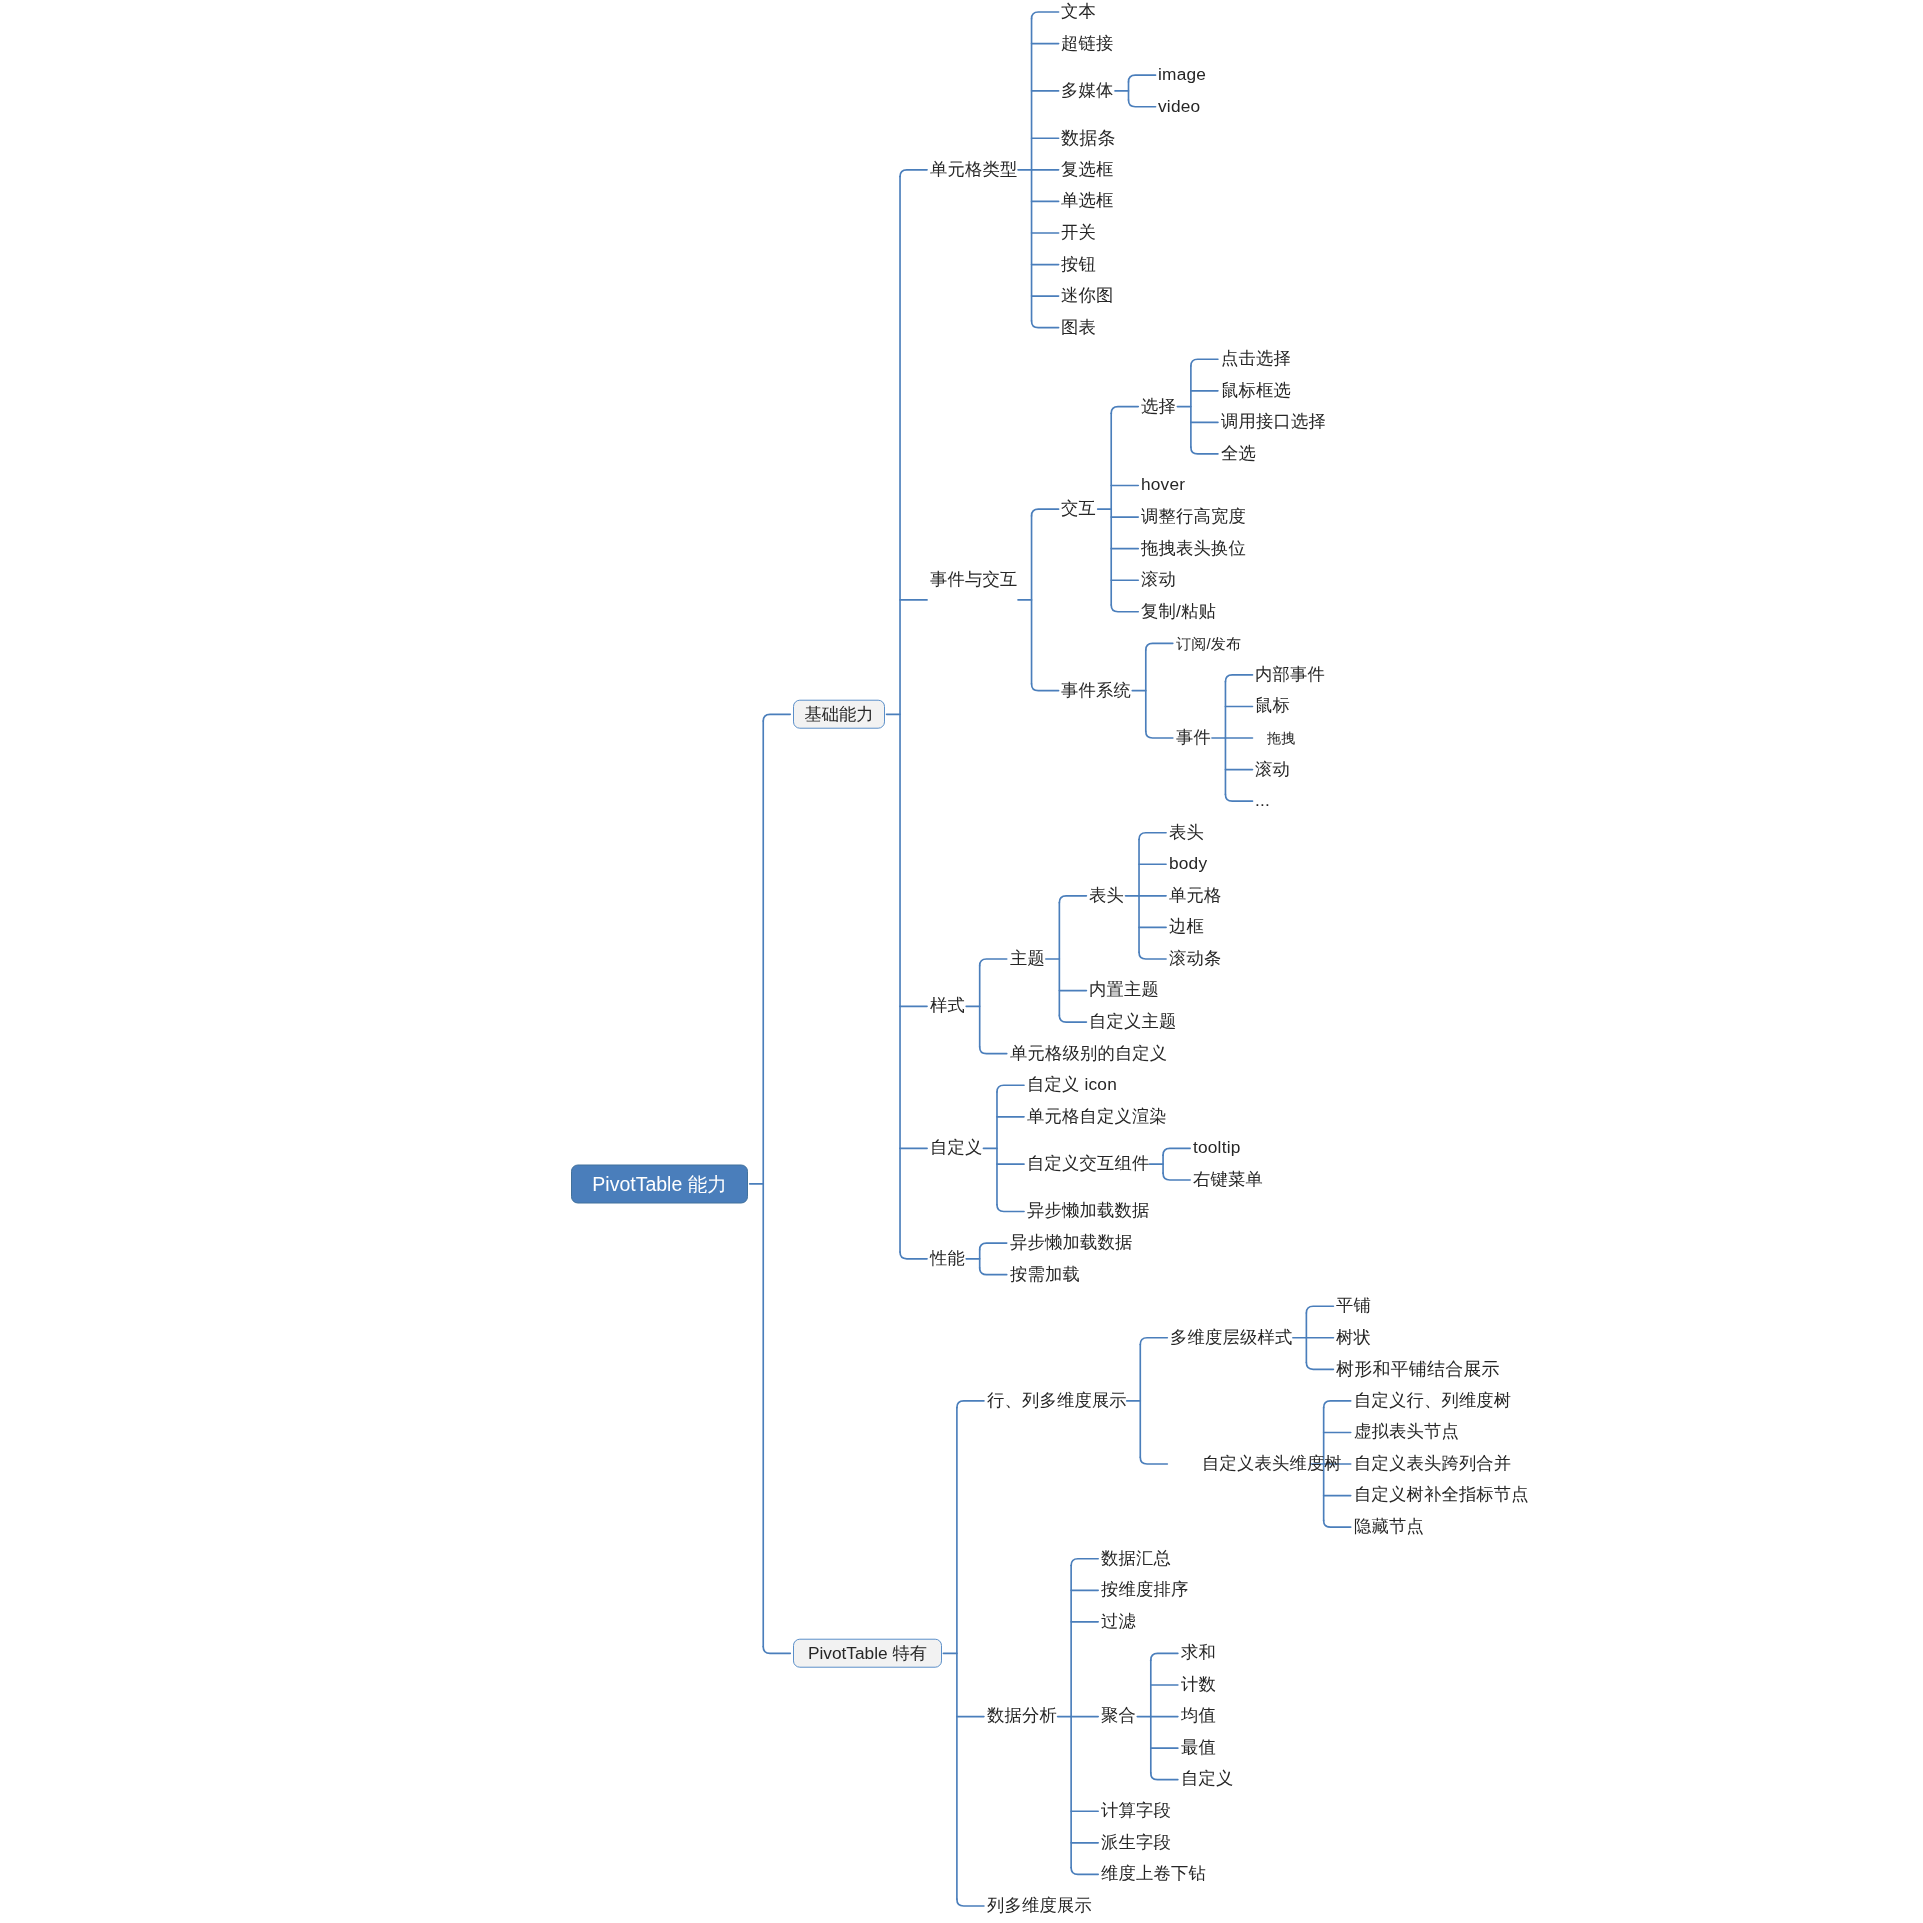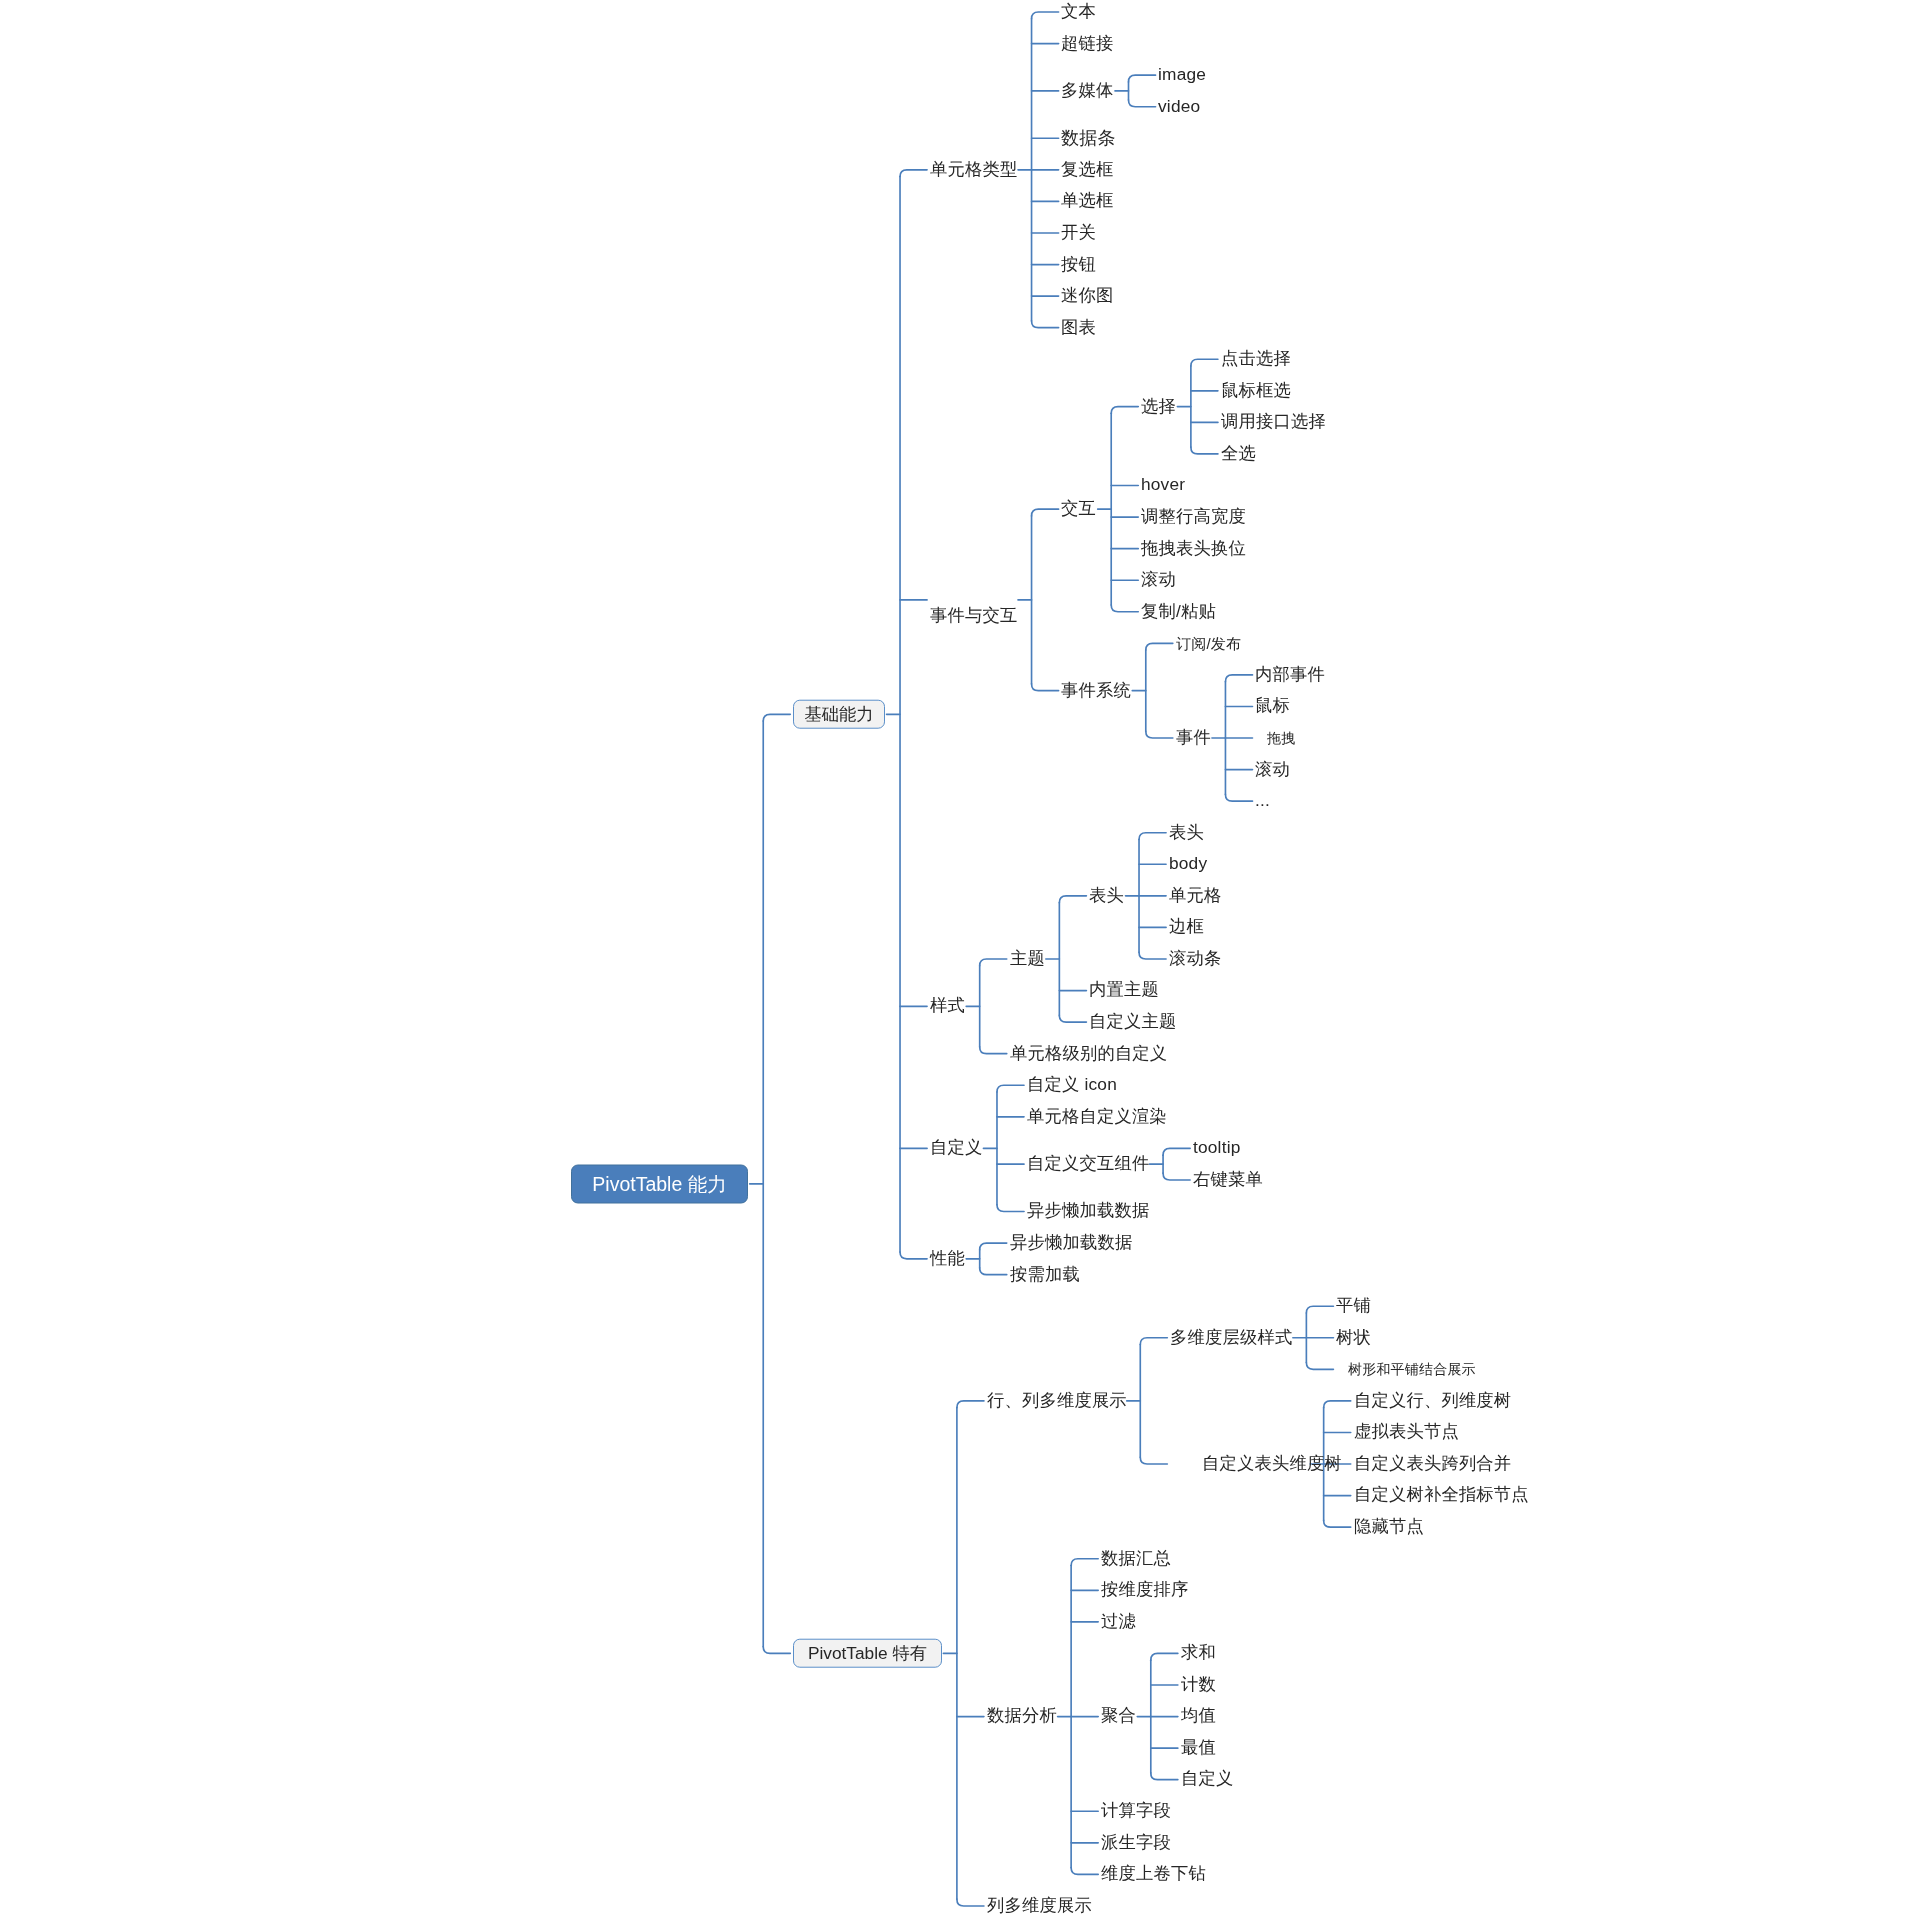--- a/index.html
+++ b/index.html
@@ -183,21 +183,21 @@
       <div class="mm-label" style="left: 1061px; top: 91px; font-size: 17.3px;">多媒体</div>
       <div class="mm-label" style="left: 1158px; top: 75px; font-size: 17.3px;">image</div>
       <div class="mm-label" style="left: 1158px; top: 107px; font-size: 17.3px;">video</div>
       <div class="mm-label" style="left: 1061px; top: 138px; font-size: 18px;">数据条</div>
       <div class="mm-label" style="left: 1061px; top: 170px; font-size: 17.3px;">复选框</div>
       <div class="mm-label" style="left: 1061px; top: 201px; font-size: 17.3px;">单选框</div>
       <div class="mm-label" style="left: 1061px; top: 233px; font-size: 17.3px;">开关</div>
       <div class="mm-label" style="left: 1061px; top: 265px; font-size: 17.3px;">按钮</div>
       <div class="mm-label" style="left: 1061px; top: 296px; font-size: 17.3px;">迷你图</div>
       <div class="mm-label" style="left: 1061px; top: 328px; font-size: 17.3px;">图表</div>
-      <div class="mm-label" style="left: 930px; top: 616px; font-size: 17.3px;">事件与交互</div>
+      <div class="mm-label" style="left: 930px; top: 580px; font-size: 17.3px;">事件与交互</div>
       <div class="mm-label" style="left: 1061px; top: 509px; font-size: 17.3px;">交互</div>
       <div class="mm-label" style="left: 1141px; top: 407px; font-size: 17.3px;">选择</div>
       <div class="mm-label" style="left: 1221px; top: 359px; font-size: 17.3px;">点击选择</div>
       <div class="mm-label" style="left: 1221px; top: 391px; font-size: 17.3px;">鼠标框选</div>
       <div class="mm-label" style="left: 1221px; top: 422px; font-size: 17.3px;">调用接口选择</div>
       <div class="mm-label" style="left: 1221px; top: 454px; font-size: 17.3px;">全选</div>
       <div class="mm-label" style="left: 1141px; top: 485px; font-size: 17.3px;">hover</div>
       <div class="mm-label" style="left: 1141px; top: 517px; font-size: 17.3px;">调整行高宽度</div>
       <div class="mm-label" style="left: 1141px; top: 549px; font-size: 17.3px;">拖拽表头换位</div>
       <div class="mm-label" style="left: 1141px; top: 580px; font-size: 17.3px;">滚动</div>
@@ -229,21 +229,21 @@
       <div class="mm-label" style="left: 1193px; top: 1180px; font-size: 17.3px;">右键菜单</div>
       <div class="mm-label" style="left: 1027px; top: 1211px; font-size: 17.3px;">异步懒加载数据</div>
       <div class="mm-label" style="left: 930px; top: 1259px; font-size: 17.3px;">性能</div>
       <div class="mm-label" style="left: 1010px; top: 1243px; font-size: 17.3px;">异步懒加载数据</div>
       <div class="mm-label" style="left: 1010px; top: 1275px; font-size: 17.3px;">按需加载</div>
       <div class="mm-node-box mm-l2-box" style="left: 793px; top: 1653px; width: 149px;">PivotTable 特有</div>
       <div class="mm-label" style="left: 987px; top: 1401px; font-size: 17.3px;">行、列多维度展示</div>
       <div class="mm-label" style="left: 1170px; top: 1338px; font-size: 17.3px;">多维度层级样式</div>
       <div class="mm-label" style="left: 1336px; top: 1306px; font-size: 17.3px;">平铺</div>
       <div class="mm-label" style="left: 1336px; top: 1338px; font-size: 17.3px;">树状</div>
-      <div class="mm-label" style="left: 1336px; top: 1369px; font-size: 14px; margin-left: 12px;">树形和平铺结合展示</div>
+      <div class="mm-label" style="left: 1336px; top: 1369px; font-size: 18px;">树形和平铺结合展示</div>
       <div class="mm-label" style="left: 1170px; top: 1464px; font-size: 17.3px; margin-left: 32px;">自定义表头维度树</div>
       <div class="mm-label" style="left: 1354px; top: 1401px; font-size: 17.3px;">自定义行、列维度树</div>
       <div class="mm-label" style="left: 1354px; top: 1432px; font-size: 17.3px;">虚拟表头节点</div>
       <div class="mm-label" style="left: 1354px; top: 1464px; font-size: 17.3px;">自定义表头跨列合并</div>
       <div class="mm-label" style="left: 1354px; top: 1495px; font-size: 17.3px;">自定义树补全指标节点</div>
       <div class="mm-label" style="left: 1354px; top: 1527px; font-size: 17.3px;">隐藏节点</div>
       <div class="mm-label" style="left: 987px; top: 1716px; font-size: 17.3px;">数据分析</div>
       <div class="mm-label" style="left: 1101px; top: 1559px; font-size: 17.3px;">数据汇总</div>
       <div class="mm-label" style="left: 1101px; top: 1590px; font-size: 17.3px;">按维度排序</div>
       <div class="mm-label" style="left: 1101px; top: 1622px; font-size: 17.3px;">过滤</div>

